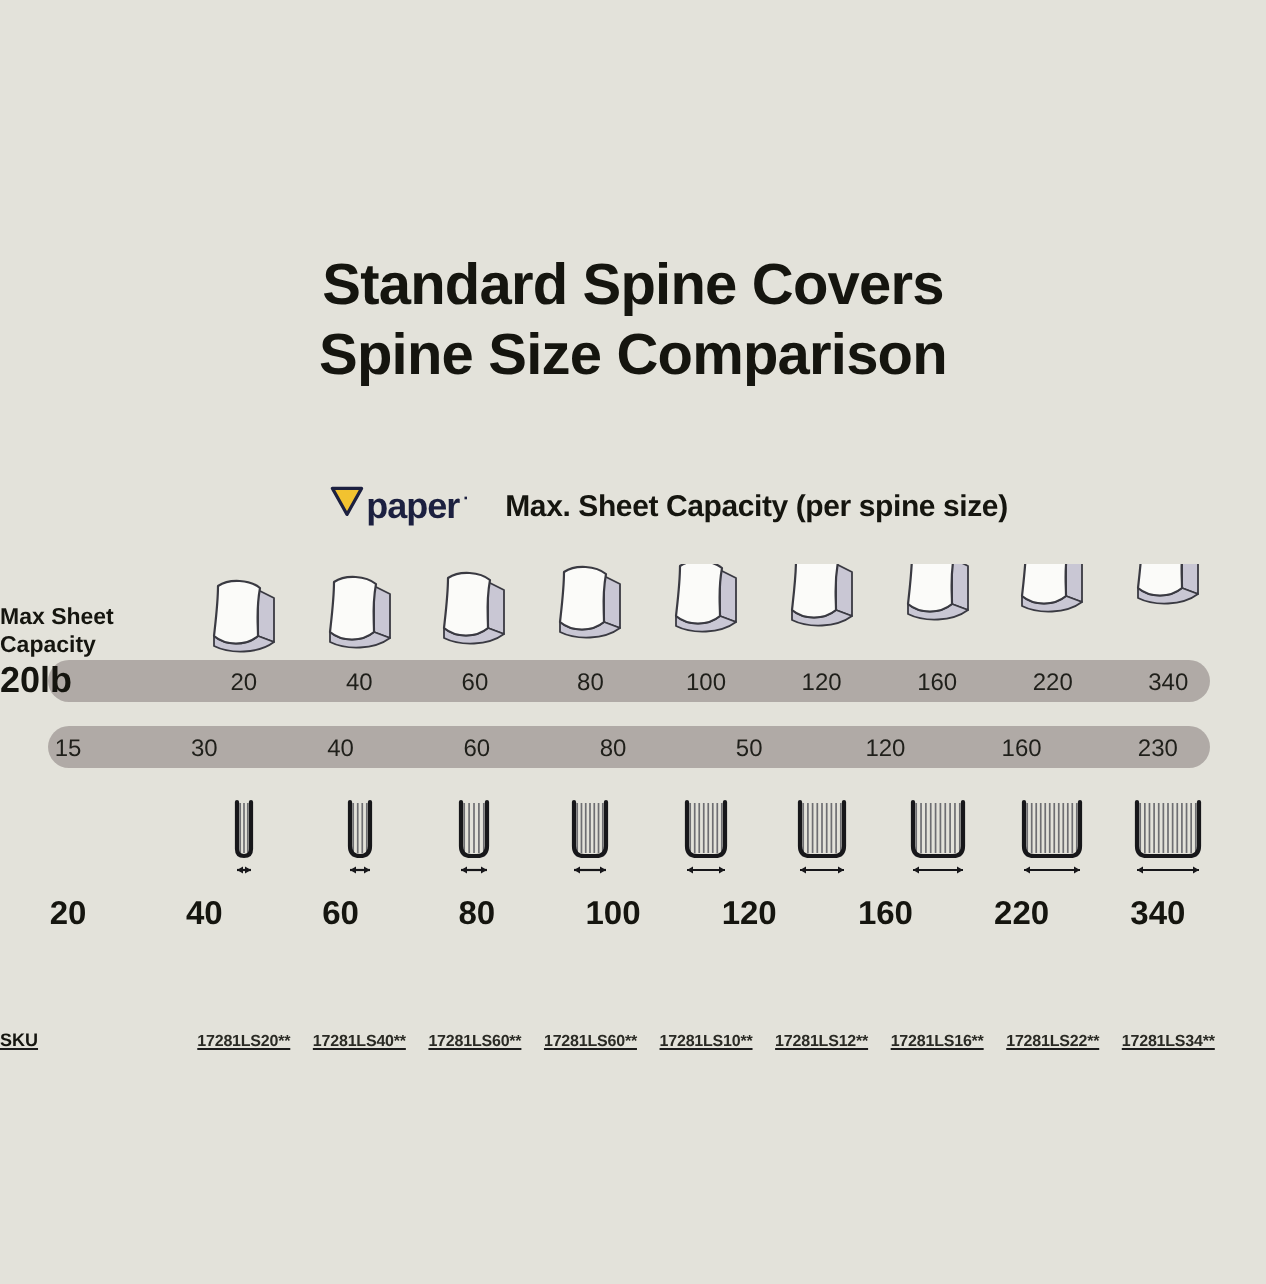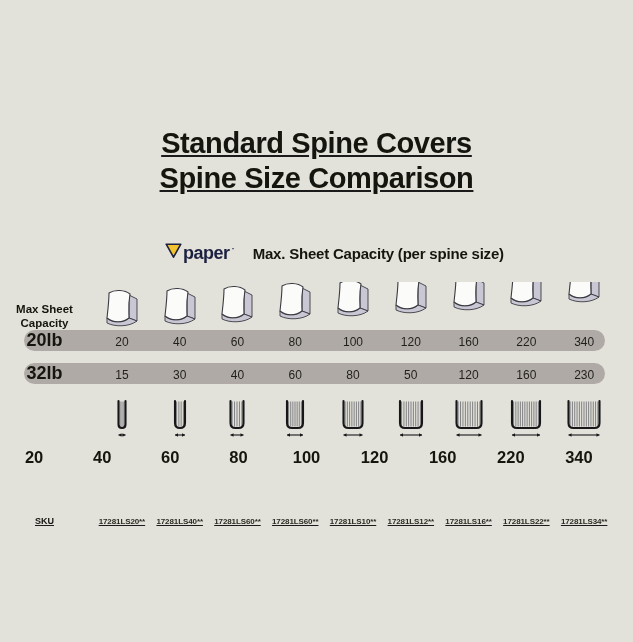--- a/index.html
+++ b/index.html
@@ -16,21 +16,20 @@
     position: relative;
   }
 
   
   .title-block {
     position: absolute;
     top: 126px;
     left: 0;
     width: 633px;
     text-align: center;
-    text-decoration: underline;
   }
   .title-line {
     font-size: 29px;
     font-weight: 800;
     letter-spacing: -0.4px;
     line-height: 35px;
     color: #15150f;
   }
 
   
@@ -85,21 +84,21 @@
     width: 633px;
   }
   .row {
     display: flex;
     align-items: center;
     width: 633px;
   }
   .row-label {
     width: 93px;
     flex: 0 0 93px;
-    text-align: center;
+    text-align: left;
     box-sizing: border-box;
     padding-right: 4px;
   }
   .cells {
     display: flex;
     flex: 1 1 auto;
     padding-right: 20px;
   }
   .cell {
     flex: 1 1 0;
@@ -320,23 +319,20 @@
           <div class="cell"><span class="pill-value">160</span></div>
           <div class="cell"><span class="pill-value">220</span></div>
           <div class="cell"><span class="pill-value">340</span></div>
         </div>
     </div>
   </div>
 
   <div class="pill-row">
     <div class="pill-bg" style="background: rgb(176, 170, 166);"></div>
     <div class="pill-inner">
-      <div class="row-label">
-        <span class="weight-label">32lb</span>
-      </div>
       <div class="cells" id="cells-32lb">
           <div class="cell"><span class="pill-value">15</span></div>
           <div class="cell"><span class="pill-value">30</span></div>
           <div class="cell"><span class="pill-value">40</span></div>
           <div class="cell"><span class="pill-value">60</span></div>
           <div class="cell"><span class="pill-value">80</span></div>
           <div class="cell"><span class="pill-value">50</span></div>
           <div class="cell"><span class="pill-value">120</span></div>
           <div class="cell"><span class="pill-value">160</span></div>
           <div class="cell"><span class="pill-value">230</span></div>

